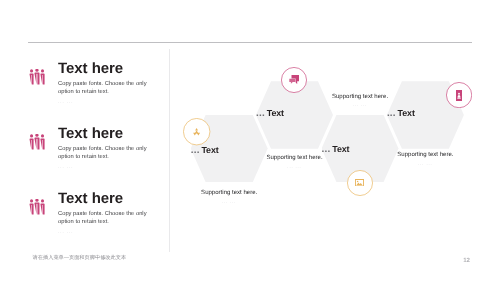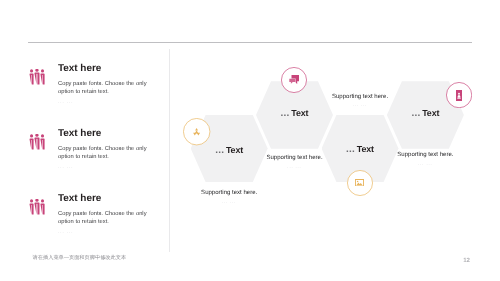--- a/index.html
+++ b/index.html
@@ -8,28 +8,28 @@
        -webkit-font-smoothing:antialiased;text-rendering:geometricPrecision;}
   *{-webkit-font-smoothing:antialiased;}
   .hline{position:absolute;left:27.5px;top:41.6px;width:444.7px;height:1.2px;background:#bfbfc2;}
   .vline{position:absolute;left:169.2px;top:48.8px;width:1px;height:203.4px;background:#e9e9eb;}
 
   
   .left{position:absolute;left:28px;top:62.7px;width:132px;}
   .item{position:relative;height:65px;}
   .item .ico{position:absolute;left:1px;top:6px;width:16px;height:17px;}
   .item .body{margin-left:30px;}
-  .item h3{margin:0;font-size:10px;font-weight:bold;color:#231f20;letter-spacing:-0.05px;line-height:11px;}
+  .item h3{margin:0;font-size:15px;font-weight:bold;color:#231f20;letter-spacing:-0.05px;line-height:11px;}
   .item p{margin:6px 0 0 0;font-size:5.75px;color:#3c3c3f;line-height:8px;letter-spacing:0.02px;width:92px;}
   .item .tiny{margin:3px 0 0 0;font-size:4.3px;color:#cfcfd3;letter-spacing:1px;line-height:5px;}
 
   
   .hex{position:absolute;background:#f1f1f2;
        clip-path:polygon(19.5% 0%,80.5% 0%,100% 50%,80.5% 100%,19.5% 100%,0% 50%);}
-  .hexlab{position:absolute;text-align:center;font-size:8.9px;font-weight:bold;color:#231f20;
+  .hexlab{position:absolute;font-size:8.9px;font-weight:bold;color:#231f20;
           white-space:nowrap;letter-spacing:-0.1px;}
   .hexlab .dots{color:#6e6e72;font-weight:bold;font-size:10px;letter-spacing:0.2px;margin-right:-0.6px;}
   .sup{position:absolute;text-align:center;font-size:6.05px;color:#262628;white-space:nowrap;}
   .sup2{position:absolute;text-align:center;font-size:4.1px;color:#d2d2d6;white-space:nowrap;letter-spacing:0.9px;}
 
   .badge{position:absolute;box-sizing:border-box;
          display:flex;align-items:center;justify-content:center;}
   .badge .ring{position:absolute;left:0;top:0;}
   .badge svg:not(.ring){position:relative;}
 

